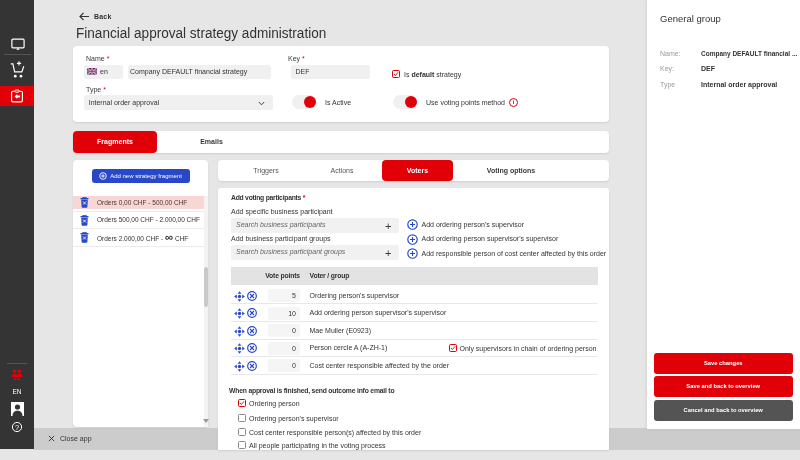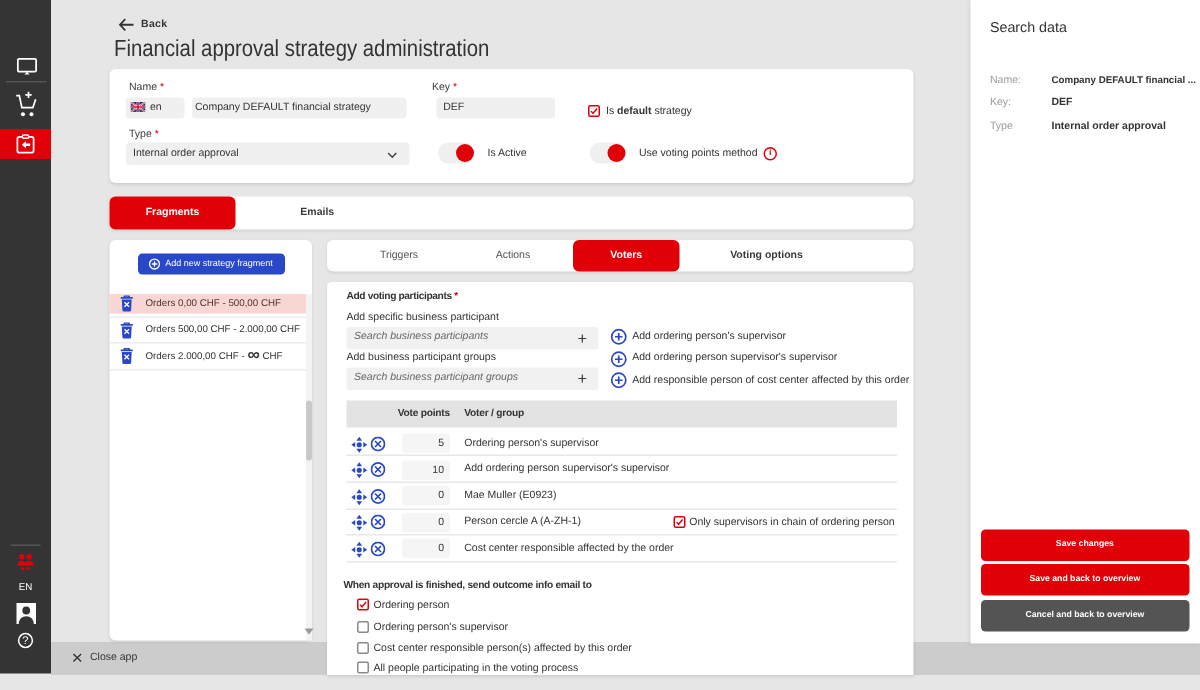--- a/index.html
+++ b/index.html
@@ -313,21 +313,21 @@
   </div>
 <div class="a" style="left:249px;top:400.4px;font-size:7px;">Ordering person</div>
 <div class="a cku" style="left:237.5px;top:413.7px;"></div>
 <div class="a" style="left:249px;top:414.7px;font-size:7px;">Ordering person's supervisor</div>
 <div class="a cku" style="left:237.5px;top:427.5px;"></div>
 <div class="a" style="left:249px;top:428.5px;font-size:7px;">Cost center responsible person(s) affected by this order</div>
 <div class="a cku" style="left:237.5px;top:441.4px;"></div>
 <div class="a" style="left:249px;top:442.4px;font-size:7px;">All people participating in the voting process</div>
 
 <div class="a" style="left:647px;top:0;width:153px;height:428.5px;background:#fff;box-shadow:-1px 0 3px rgba(0,0,0,0.08);"></div>
-<div class="a" style="left:660px;top:13px;font-size:9.5px;color:#333;">Search data</div>
+<div class="a" style="left:660px;top:13px;font-size:9.5px;color:#333;">General group</div>
 <div class="a" style="left:660px;top:50px;font-size:7px;color:#9a9a9a;">Name:</div>
 <div class="a" style="left:701px;top:50px;font-size:6.5px;font-weight:bold;white-space:nowrap;">Company DEFAULT financial ...</div>
 <div class="a" style="left:660px;top:65px;font-size:7px;color:#9a9a9a;">Key:</div>
 <div class="a" style="left:701px;top:65px;font-size:7px;font-weight:bold;">DEF</div>
 <div class="a" style="left:660px;top:81px;font-size:7px;color:#9a9a9a;">Type</div>
 <div class="a" style="left:701px;top:81px;font-size:7px;font-weight:bold;">Internal order approval</div>
 
 <div class="a red btn" style="left:654px;top:352.5px;width:138.5px;height:21px;line-height:21px;font-size:5.8px;">Save changes</div>
 <div class="a red btn" style="left:654px;top:376px;width:138.5px;height:21px;line-height:21px;font-size:5.8px;">Save and back to overview</div>
 <div class="a btn" style="left:654px;top:399.5px;width:138.5px;height:21px;line-height:21px;background:#545454;font-size:5.8px;">Cancel and back to overview</div>

